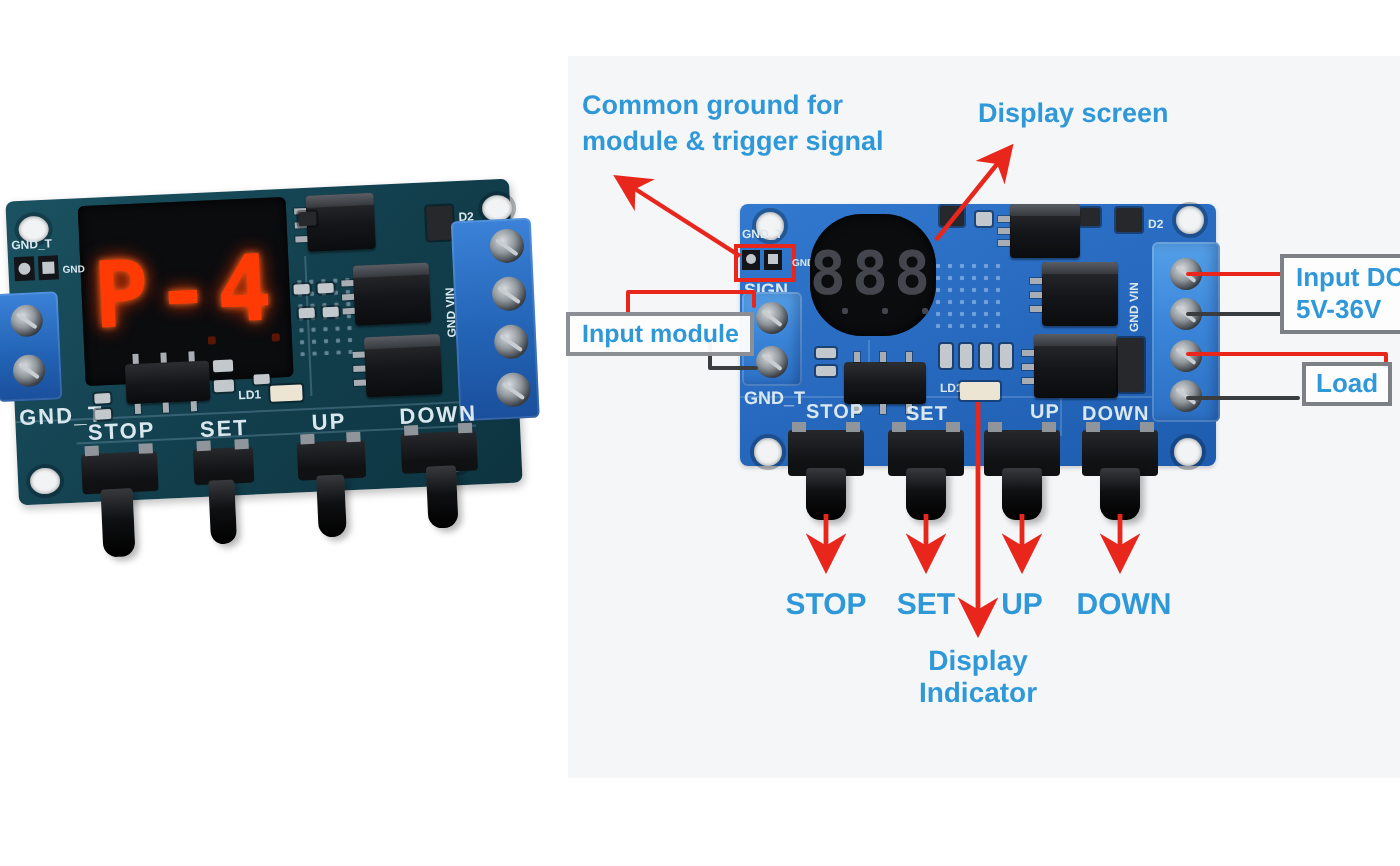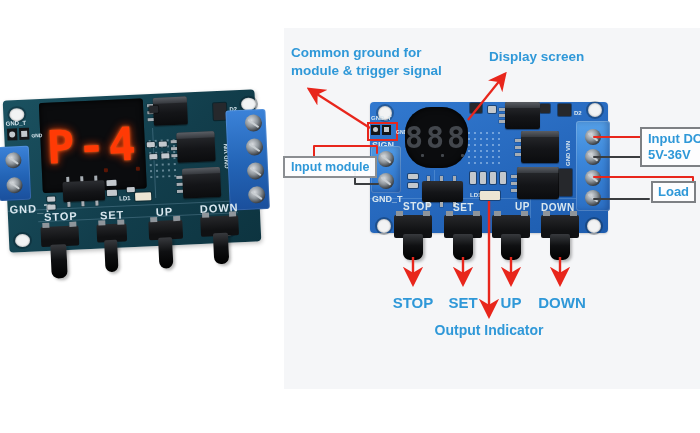--- a/index.html
+++ b/index.html
@@ -347,15 +347,15 @@
   <div class="notebox" style="left:640px;top:127px;padding:2px 6px;z-index:6;font-size:13px;">
     <div>Input DC</div>
     <div>5V-36V</div>
   </div>
   <div class="notebox" style="left:651px;top:181px;padding:1px 5px;z-index:6;font-size:13px;">Load</div>
 
   <div class="blabel" style="left:391px;top:294px;width:44px;z-index:6;">STOP</div>
   <div class="blabel" style="left:441px;top:294px;width:44px;z-index:6;">SET</div>
   <div class="blabel" style="left:489px;top:294px;width:44px;z-index:6;">UP</div>
   <div class="blabel" style="left:533px;top:294px;width:58px;z-index:6;">DOWN</div>
-  <div class="blabel" style="left:433px;top:322px;width:112px;z-index:6;font-size:14px;">Output Indicator</div>
+  <div class="blabel" style="left:433px;top:322px;width:112px;z-index:6;font-size:14px;">Display Indicator</div>
 
 </div>
 
 </body></html>

